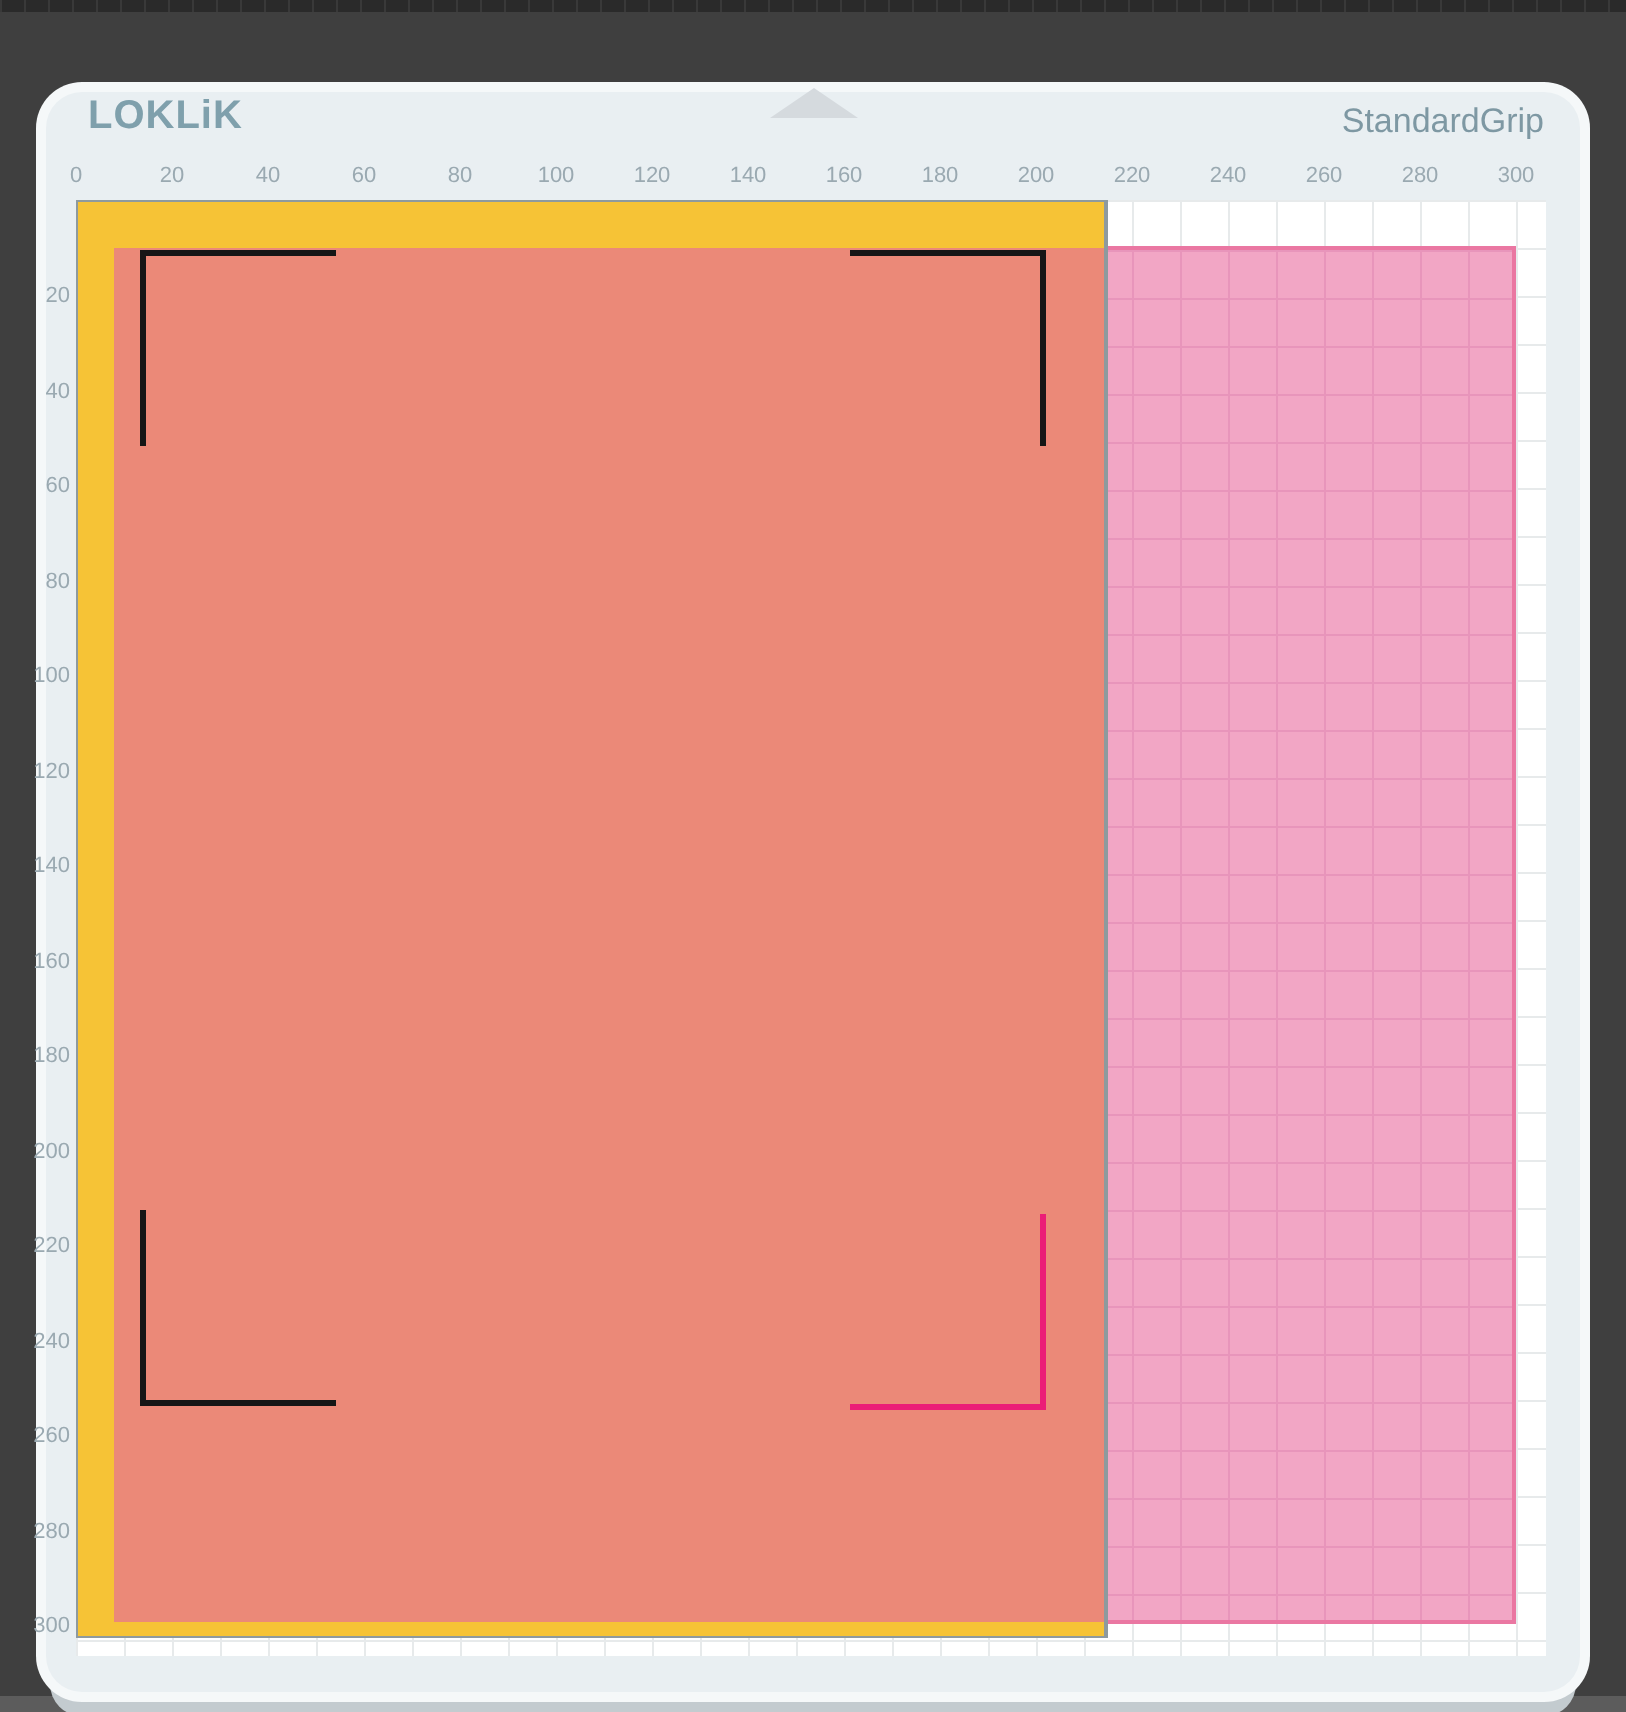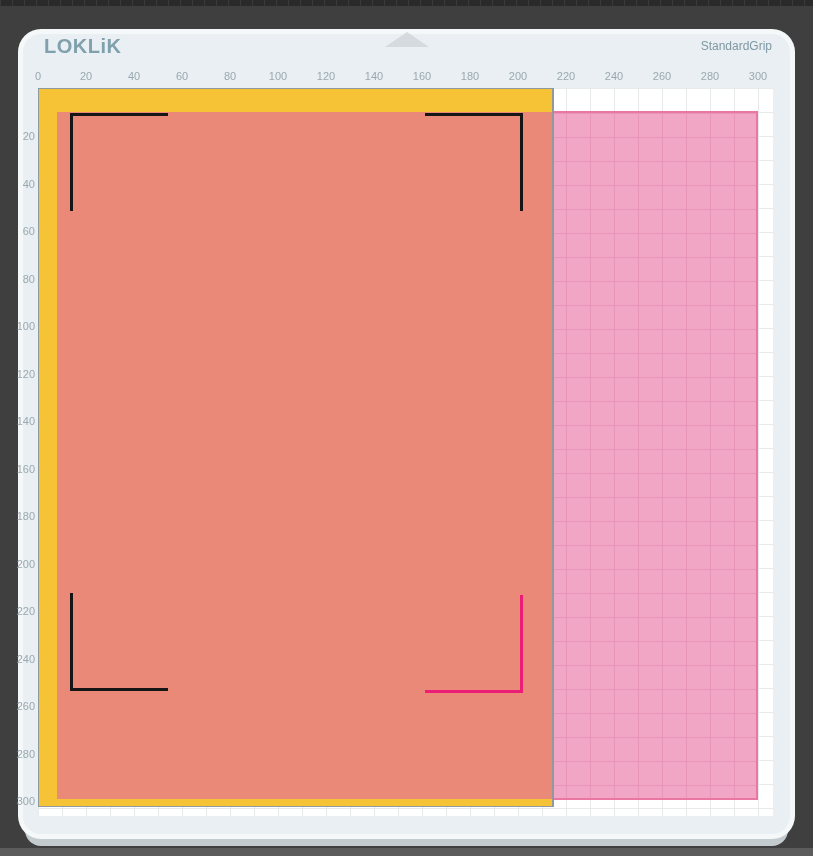--- a/index.html
+++ b/index.html
@@ -11,33 +11,33 @@
   .chrome-top{
     position:absolute;left:0;top:0;width:100%;height:6px;
     background:var(--chrome-top,#2A2A2A);
     background-image:repeating-linear-gradient(to right, rgba(255,255,255,0.07) 0 1px, transparent 1px 12px);
   }
   .chrome-bottom{
     position:absolute;left:0;bottom:0;width:100%;height:8px;
     background:var(--chrome-bottom,#5C5C5C);
   }
   .mat{
-    position:absolute;left:23px;top:34px;width:767px;height:800px;
+    position:absolute;left:23px;top:46px;width:767px;height:800px;
     background:var(--mat-bg,#E9EFF2);
     border-radius:18px;
     box-shadow:0 0 0 5px var(--mat-edge,#F5F8F9), 0 14px 0 -2px var(--mat-shadow,#C3CBCF);
   }
   .brand-logo{
     position:absolute;left:21px;top:1px;
     font-size:20px;font-weight:800;letter-spacing:0.5px;
     color:var(--brand,#7FA0AC);
   }
   .grip-name{
     position:absolute;right:18px;top:5px;
-    font-size:12px;font-weight:400;
+    font-size:17px;font-weight:400;
     color:var(--grip-text,#7E98A3);
   }
   .notch{
     position:absolute;left:362px;top:-2px;width:44px;height:15px;
     background:var(--notch,#D5DADE);
     clip-path:polygon(50% 0%,100% 100%,0% 100%);
   }
   .ruler-label{
     position:absolute;font-size:11px;line-height:12px;
     color:var(--ruler-text,#9AA9B1);white-space:nowrap;

